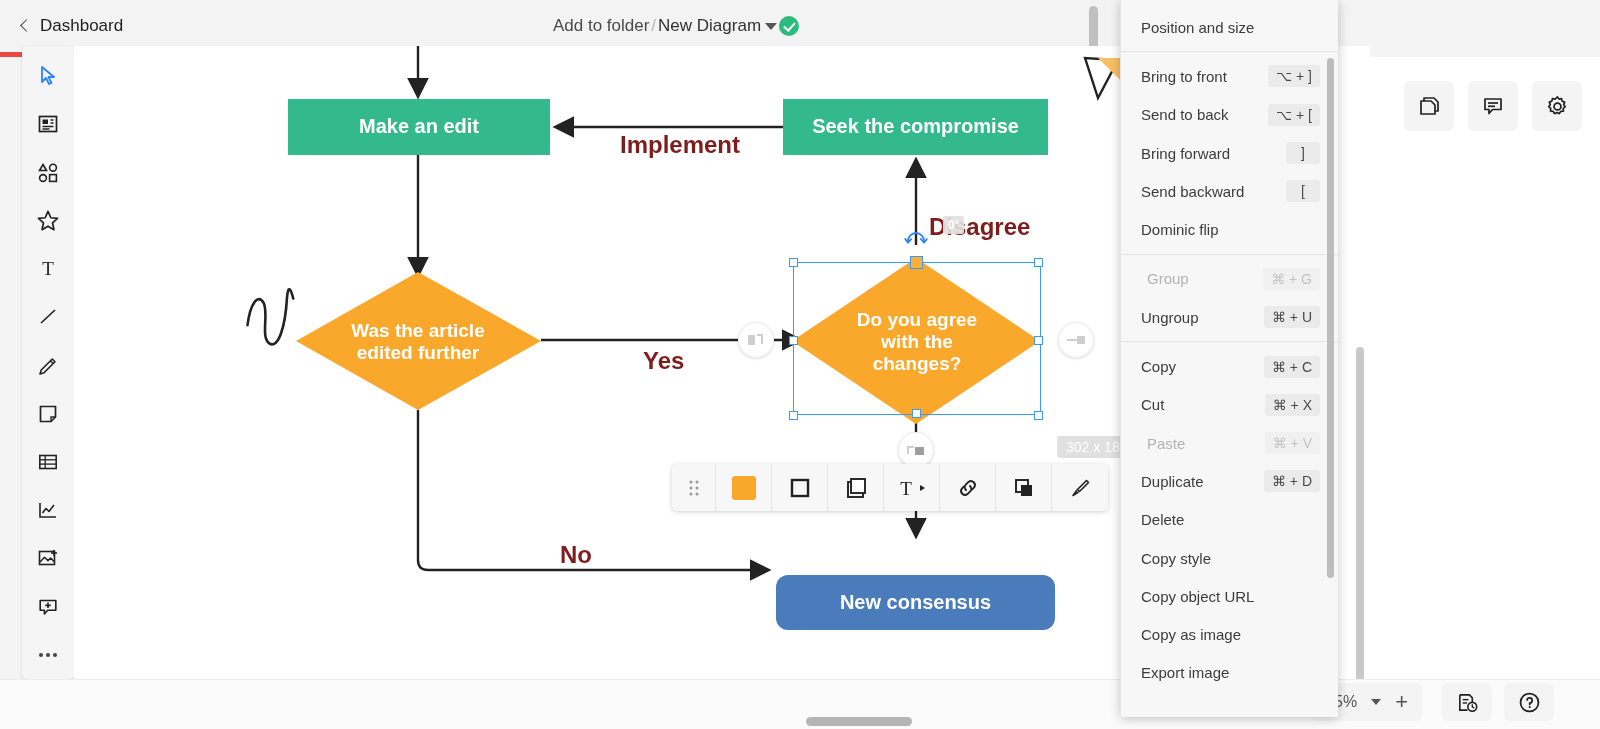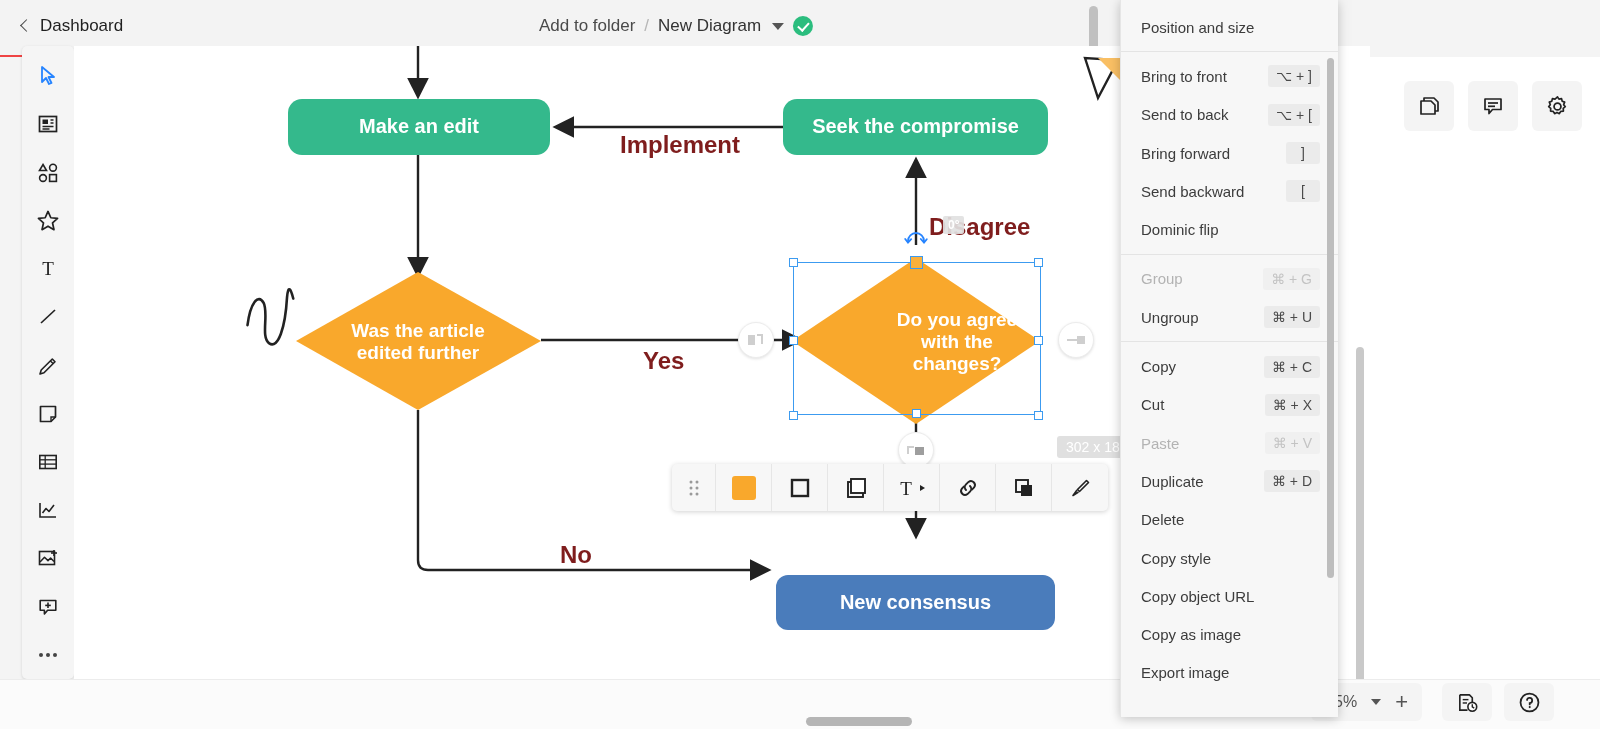--- a/index.html
+++ b/index.html
@@ -2,27 +2,27 @@
 <html><head>
 <meta charset="utf-8">
 <style>
   * { box-sizing: border-box; margin:0; padding:0; }
   html,body { width:1600px; height:729px; overflow:hidden; background:#fff;
               font-family:"Liberation Sans", sans-serif; }
   #app { position:relative; width:1600px; height:729px; background:#f4f4f4; }
 
   
   .topbar { position:absolute; left:0; top:0; width:1352px; height:57px;
-            background:#f3f3f3; border-bottom:2px solid #ef4444; }
+            background:#f3f3f3; border-bottom:5px solid #ef4444; }
   .tb-back { position:absolute; left:22px; top:16px; display:flex; align-items:center; gap:9px;
              color:#1f1f1f; font-size:17px; cursor:pointer; }
   .chev-left { display:inline-block; width:9px; height:9px; border-left:1.8px solid #444;
                border-bottom:1.8px solid #444; transform:rotate(45deg); position:relative; top:-1px;}
   .tb-center { position:absolute; left:50%; transform:translateX(-50%); top:16px;
-               display:flex; align-items:center; gap:9px; font-size:17px; color:#4a4a4a; white-space:nowrap;justify-content:space-between;}
+               display:flex; align-items:center; gap:2px; font-size:17px; color:#4a4a4a; white-space:nowrap;justify-content:space-between;}
   .tb-center .sep { color:#b6b6b6; }
   .tb-center .docname { color:#333; }
   .caret-down { width:0;height:0;border-left:6px solid transparent;border-right:6px solid transparent;
                 border-top:7px solid #555; margin-left:2px; cursor:pointer;}
   .saved { width:20px;height:20px;border-radius:50%;background:#2bbd7e;display:flex;
            align-items:center;justify-content:center;}
   .saved:after { content:""; display:block; width:5px; height:9px; border-right:2px solid #fff;
                  border-bottom:2px solid #fff; transform:rotate(42deg); margin-bottom:2px;}
   .tb-right { position:absolute; right:14px; top:0; height:57px; display:flex; align-items:center; gap:6px;text-align:right;}
   .blue-btn { width:26px; height:38px; background:#2684ff; border-radius:3px 0 0 3px; margin-right:-6px;}
@@ -37,21 +37,21 @@
                cursor:pointer; }
   .rail-item svg { display:block; }
 
   
   .canvas { position:absolute; left:74px; top:46px; right:230px; bottom:36px; background:#fff;
             overflow:hidden; }
   .canvas-inner { position:absolute; left:-74px; top:-46px; width:1600px; height:729px; }
 
   .node { position:absolute; display:flex; align-items:center; justify-content:center;
           color:#fff; font-weight:bold; text-align:center; line-height:1.17; }
-  .rect-green { background:#34b98c; font-size:20px;border-radius:14px; }
+  .rect-green { background:#34b98c; font-size:20px; }
   .rect-blue  { background:#4a7cbb; font-size:20px; border-radius:12px; }
   .lbl { position:absolute; font-size:24px; font-weight:bold; color:#7f1d1d; white-space:nowrap; }
 
   
   .selbox { position:absolute; border:1.5px solid #3c9bf0; }
   .handle { position:absolute; width:9px; height:9px; background:#fff; border:1.6px solid #3c9bf0; }
   .mid-handle { position:absolute; width:13px; height:13px; background:#fbb03b; border:1.6px solid #3c9bf0; }
   .rot { position:absolute; width:26px; height:26px; cursor:grab; }
   .anglebadge { position:absolute; background:rgba(225,225,225,.92); color:#fff; font-size:12px;
                 padding:2px 5px; border-radius:2px; font-weight:bold; }
@@ -70,21 +70,21 @@
   .sb-cell:last-child { border-right:none; }
   .sb-grip { width:44px; }
 
   
   .ctxmenu { position:absolute; left:1120px; top:0; width:218px; height:717px; background:#f7f7f7;
              box-shadow:0 2px 10px rgba(0,0,0,.22); z-index:60; overflow:hidden;
              border-left:1px solid #e6e6e6; }
   .ctx-list { position:absolute; inset:0; padding:8px 0 0 0; }
   .ctx-item { height:38.3px; display:flex; align-items:center; padding:0 18px 0 20px; font-size:15px;
               color:#3c3c3c; cursor:pointer; justify-content:space-between; }
-  .ctx-item.disabled { color:#b3b3b3; cursor:default; }
+  .ctx-item.disabled { color:#b3b3b3; cursor:default;margin-left:6px; }
   .ctx-sc { background:#ebebeb; color:#4a4a4a; font-size:14px; border-radius:3px;
             padding:3px 8px; min-width:34px; text-align:center; }
   .ctx-item.disabled .ctx-sc { color:#c3c3c3; background:#f0f0f0; }
   .ctx-sep { height:1px; background:#e4e4e4; margin:5px 0; }
   .ctx-scrollbar { position:absolute; right:4px; top:58px; width:7px; height:520px;
                    background:#bdbdbd; border-radius:4px; cursor:pointer; }
 
   
   .rpanel { position:absolute; right:0; top:57px; width:230px; bottom:0; background:#fff; }
   .rp-icons { position:absolute; right:18px; top:24px; display:flex; gap:14px; }
@@ -273,21 +273,21 @@
       </div>
 
       <div class="node rect-green" style="left:783px;top:99px;width:265px;height:56px;">
         <span>Seek the compromise</span>
       </div>
 
       <div class="node" style="left:348px;top:290px;width:140px;height:104px;font-size:19px;font-weight:bold;">
         <span>Was the article edited further</span>
       </div>
 
-      <div class="node" style="left:878px;top:305px;width:158px;height:74px;font-size:19px;font-weight:bold;">
+      <div class="node" style="left:838px;top:305px;width:158px;height:74px;font-size:19px;font-weight:bold;">
         <span>Do you agree with the changes?</span>
       </div>
 
       <div class="node rect-blue" style="left:776px;top:543px;width:279px;height:55px;margin-top:32px;">
         <span>New consensus</span>
       </div>
 
       <div class="lbl" style="left:620px;top:131px;">Implement</div>
       <div class="lbl" style="left:929px;top:213px;">Disagree</div>
       <div class="lbl" style="left:643px;top:347px;">Yes</div>

